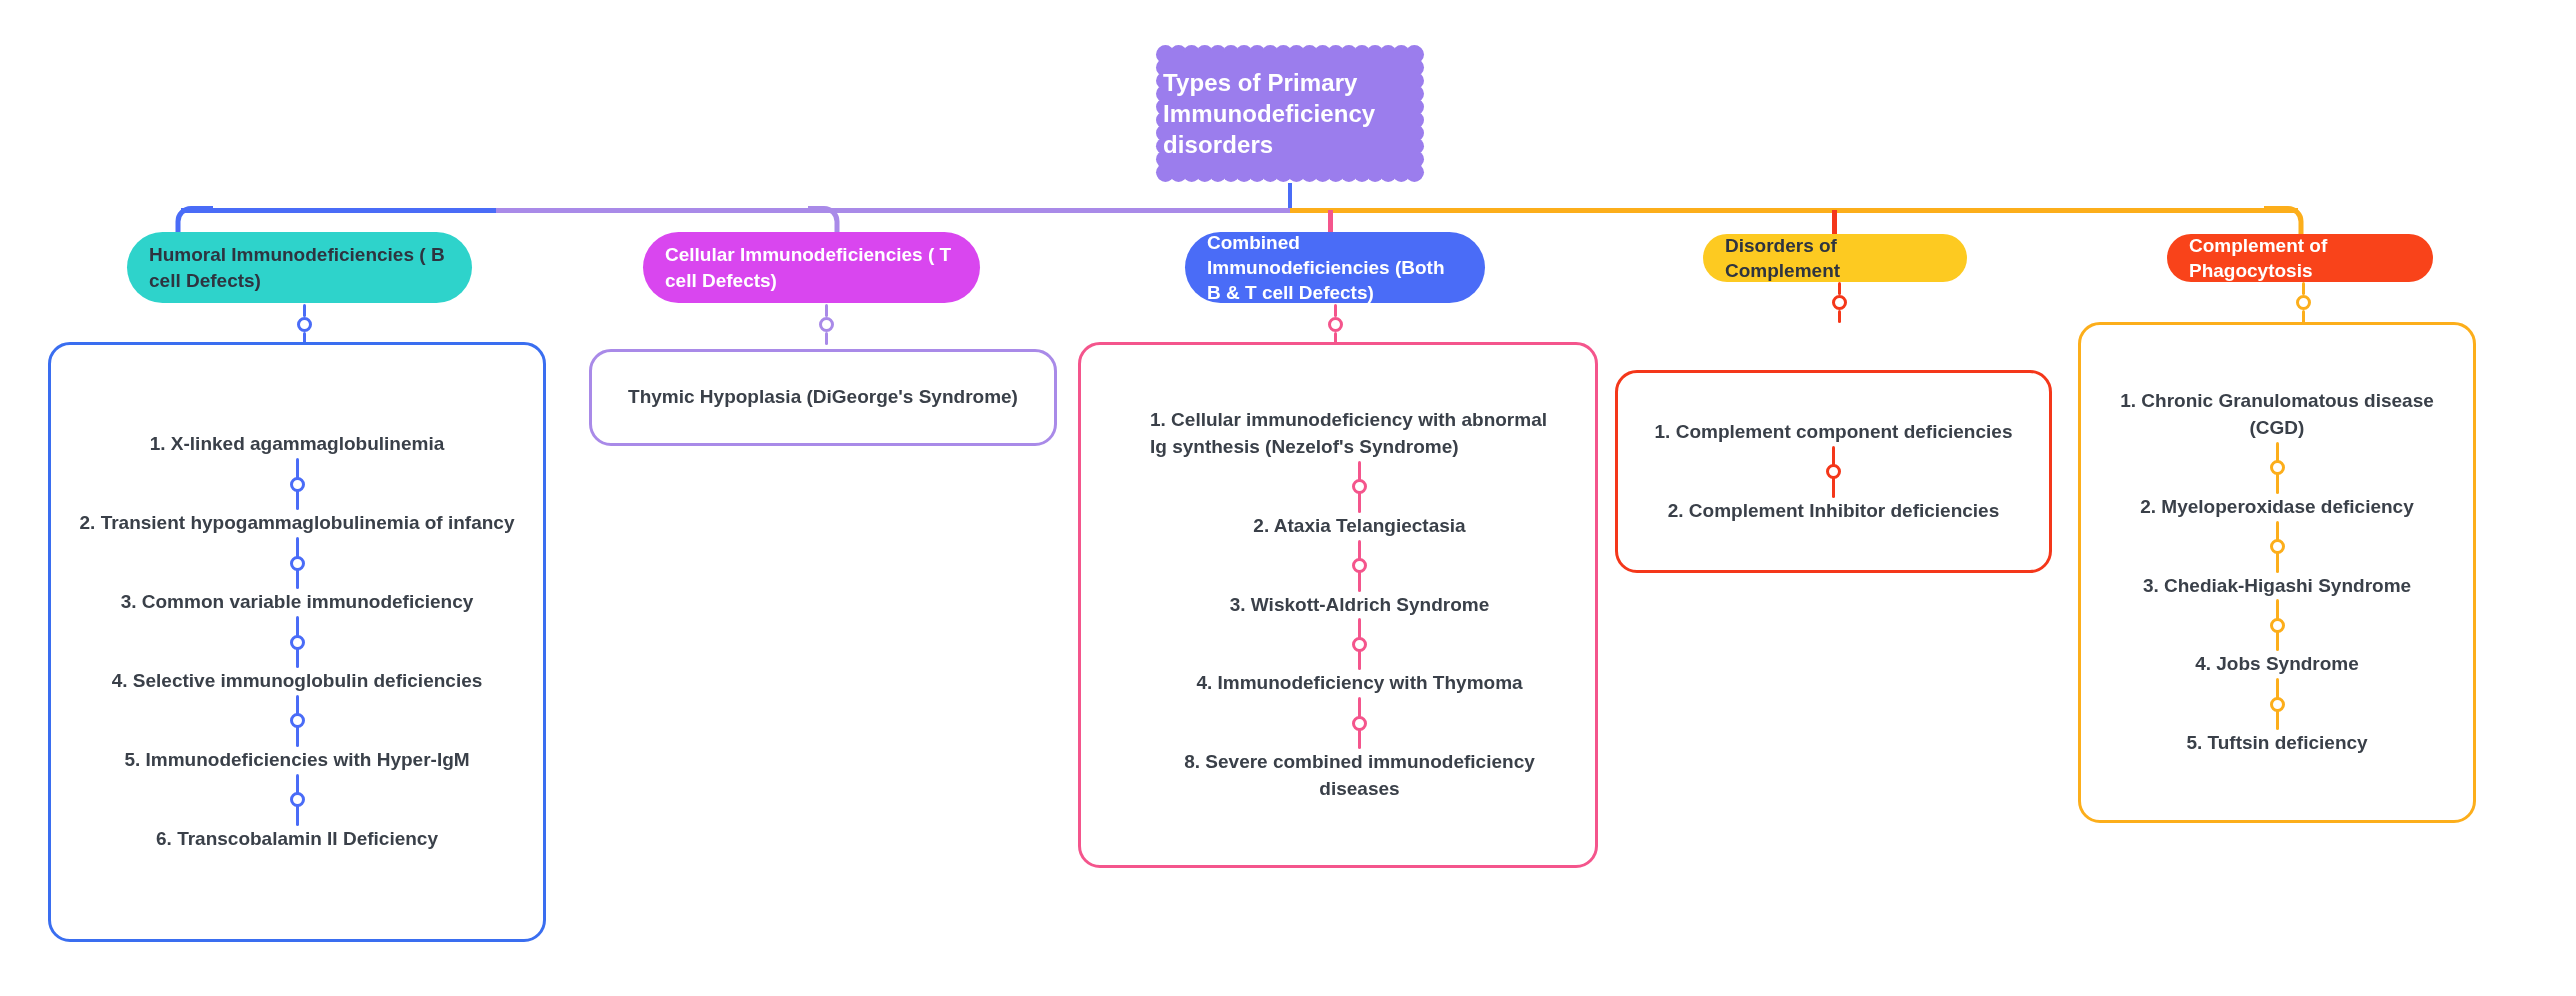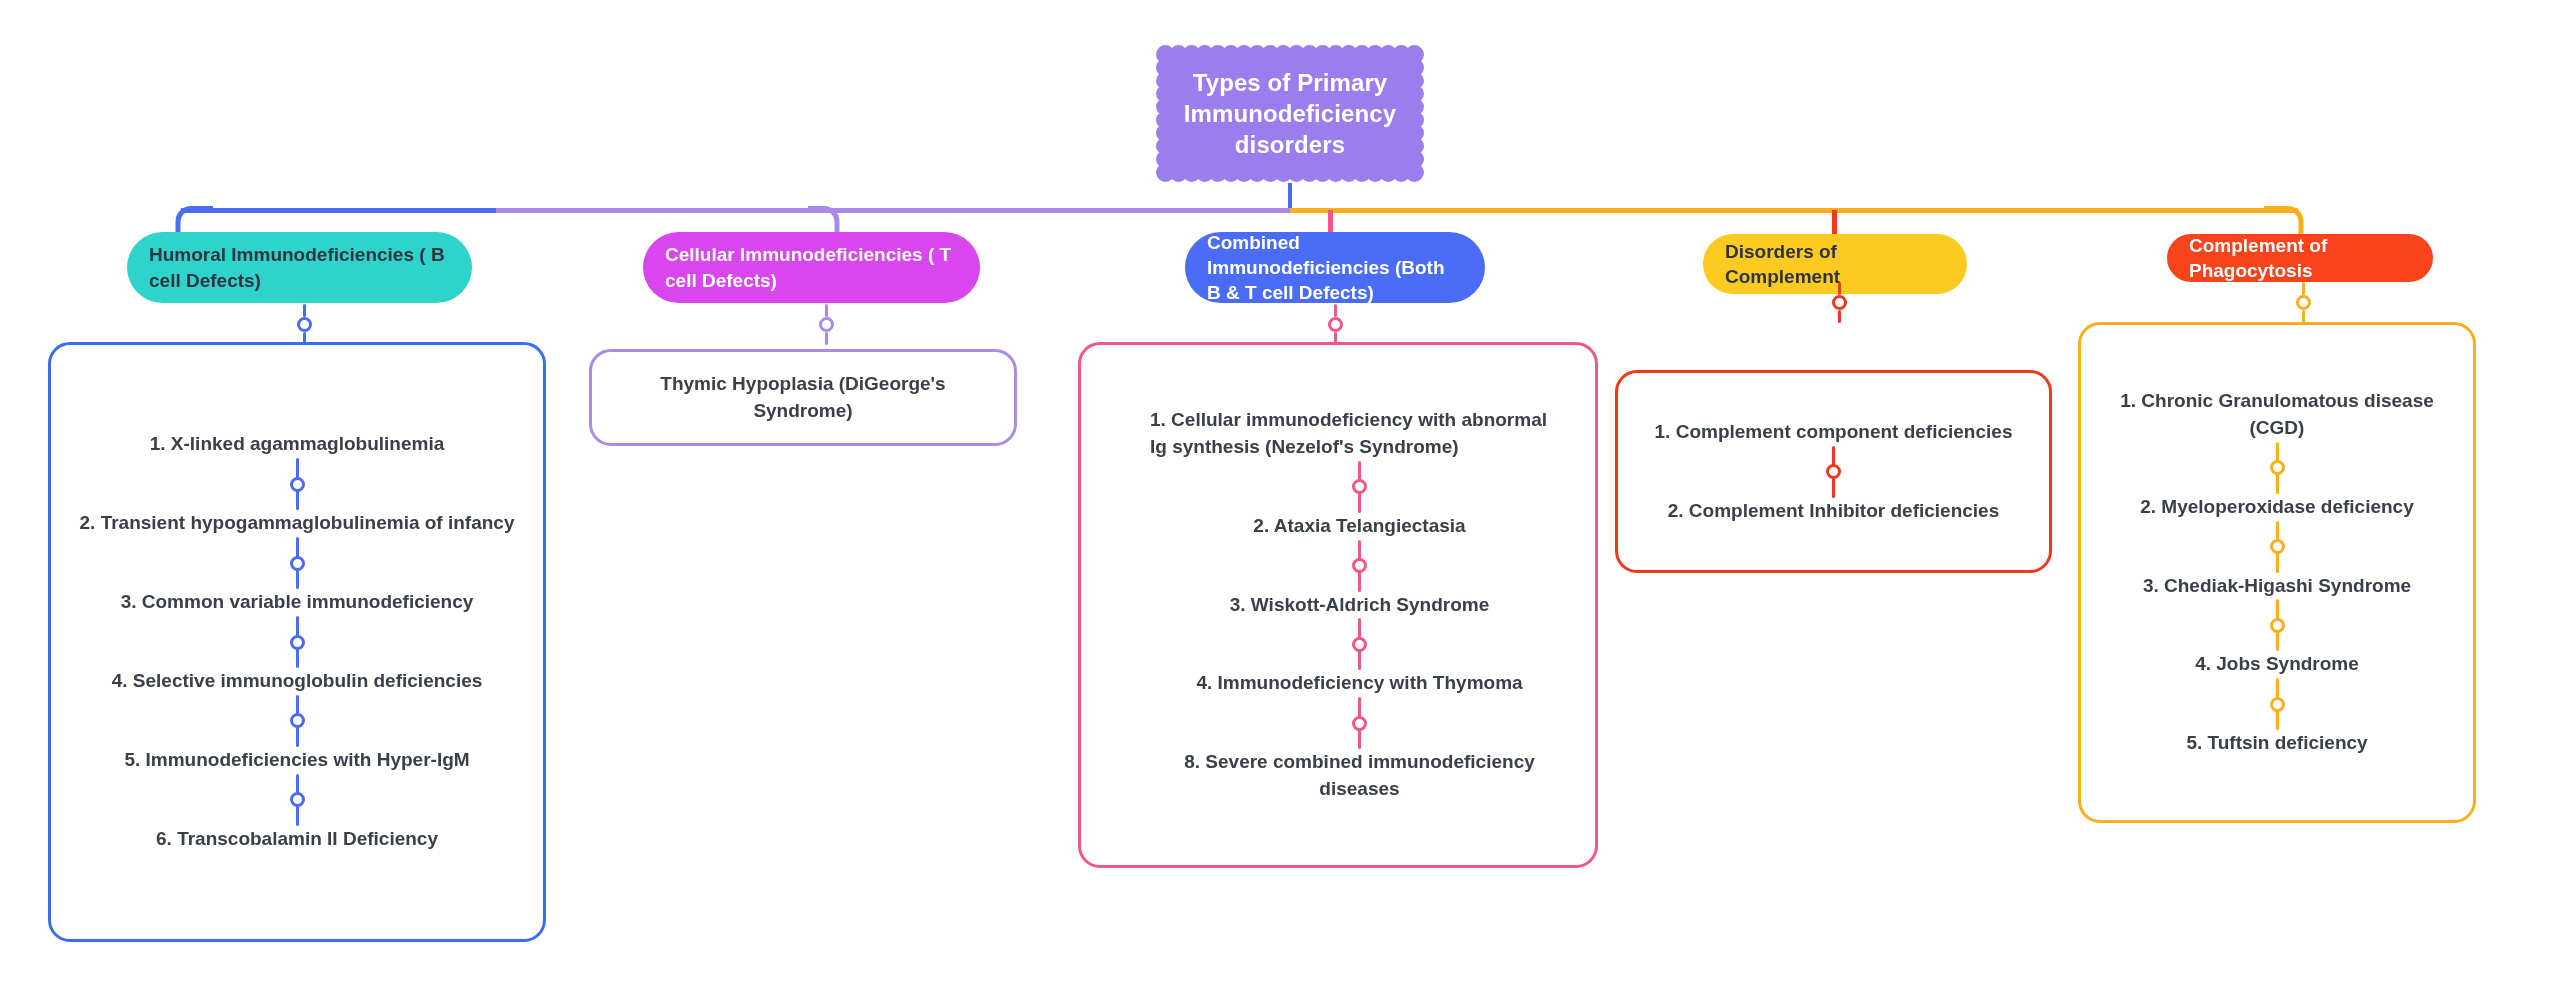--- a/index.html
+++ b/index.html
@@ -15,21 +15,21 @@
   .root-wrap { position: absolute; left: 1155px; top: 44px; width: 270px; height: 139px; }
   .root-scallop { position:absolute; inset:0; }
   .root-node {
     position: absolute; left: 8px; top: 8px; right: 8px; bottom: 8px;
     background: #9b7ded;
     display: flex; align-items: center; justify-content: center;
     z-index: 2;
   }
   .root-label {
     color: #ffffff; font-weight: 700; font-size: 24px; line-height: 1.30;
-    text-align: center; letter-spacing: 0.1px;
+    letter-spacing: 0.1px;
   }
 
   
   .ln { position: absolute; }
 
   
   .pill {
     position: absolute; border-radius: 991px;
     display: flex; align-items: center;
     padding: 13px 22px;
@@ -172,21 +172,21 @@
   </div>
 
   <div class="pill" style="left:643px; top:232px; width:337px; height:71px; background:#d946ef; color:#ffffff;">
     <span>Cellular Immunodeficiencies ( T cell Defects)</span>
   </div>
 
   <div class="pill" style="left:1185px; top:232px; width:300px; height:71px; background:#4a6cf7; color:#ffffff;">
     <span>Combined Immunodeficiencies (Both B &amp; T cell Defects)</span>
   </div>
 
-  <div class="pill" style="left:1703px; top:234px; width:264px; height:60px; background:#fdca21; color:#2e3440; justify-content:flex-start;">
+  <div class="pill" style="left:1703px; top:234px; width:264px; height:48px; background:#fdca21; color:#2e3440; justify-content:flex-start;">
     <span>Disorders of Complement</span>
   </div>
 
   <div class="pill" style="left:2167px; top:234px; width:266px; height:48px; background:#f9431a; color:#ffffff; justify-content:center;">
     <span>Complement of Phagocytosis</span>
   </div>
 
   <div class="stub" style="left:297px; top:304px;">
     <div class="bar" style="height:13px; background:#4a6cf7;"></div>
     <div class="ring" style="border-color:#4a6cf7;"></div>
@@ -237,21 +237,21 @@
       </div>
       <div class="leaf">5. Immunodeficiencies with Hyper-IgM</div>
       <div class="leafconn" style="height:52px;">
         <div class="bar" style="background:#4a6cf7;"></div>
           <div class="ring" style="border-color:#4a6cf7;"></div>
       </div>
       <div class="leaf">6. Transcobalamin II Deficiency</div>
     </div>
   </div>
 
-  <div class="panel" style="left:589px; top:349px; width:428px; height:97px; border-color:#a98ae8;">
+  <div class="panel" style="left:589px; top:349px; width:468px; height:97px; border-color:#a98ae8;">
     <div class="panel-inner">
       <div class="leaf">Thymic Hypoplasia (DiGeorge's Syndrome)</div>
     </div>
   </div>
 
   <div class="panel" style="left:1078px; top:342px; width:520px; height:526px; border-color:#f4558c;padding-left:43px;">
     <div class="panel-inner">
       <div class="leaf lead">1. Cellular immunodeficiency with abnormal Ig synthesis (Nezelof's Syndrome)</div>
       <div class="leafconn" style="height:52px;">
         <div class="bar" style="background:#f4558c;"></div>

